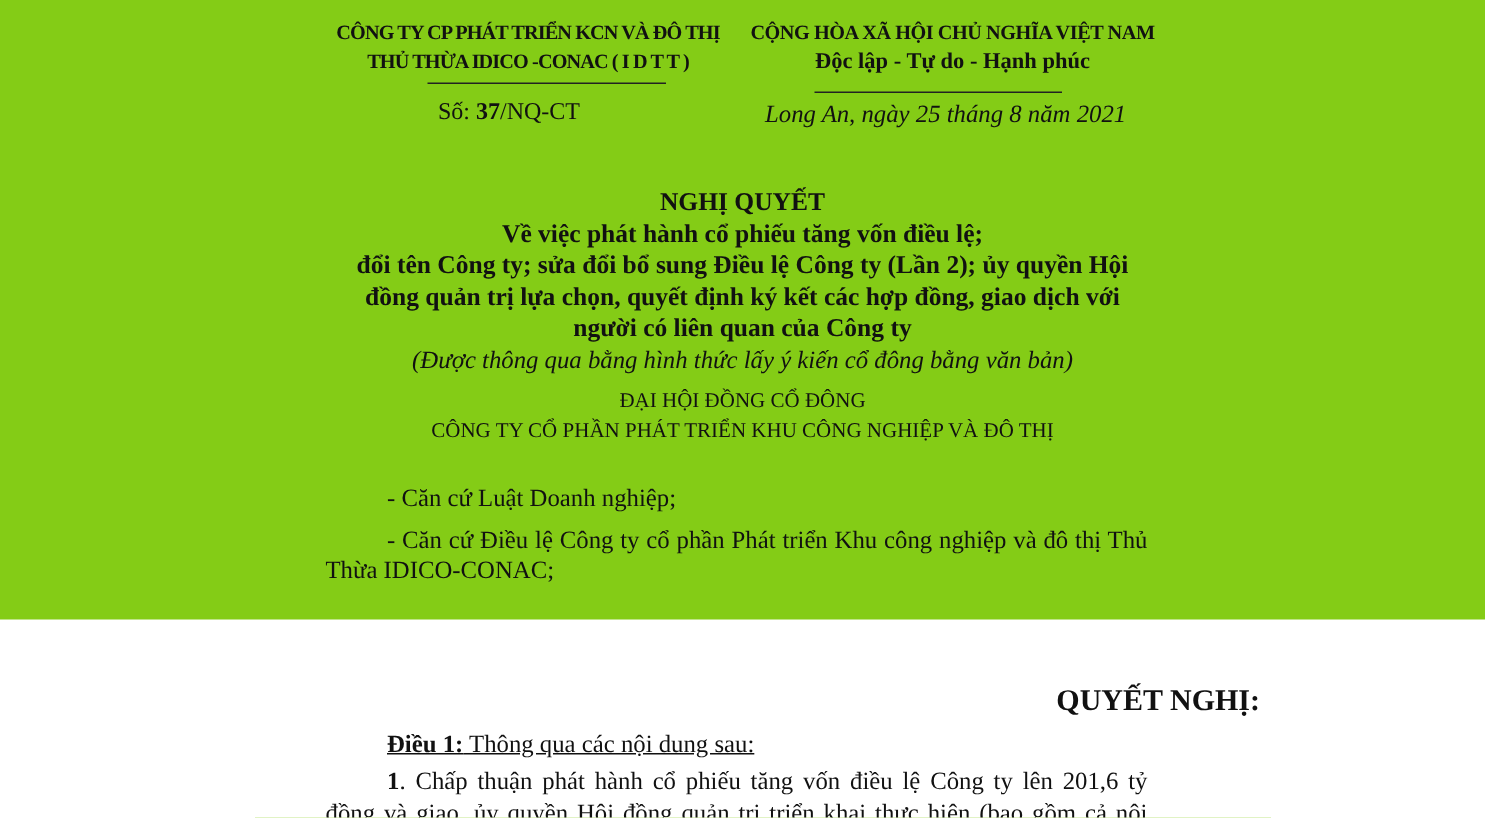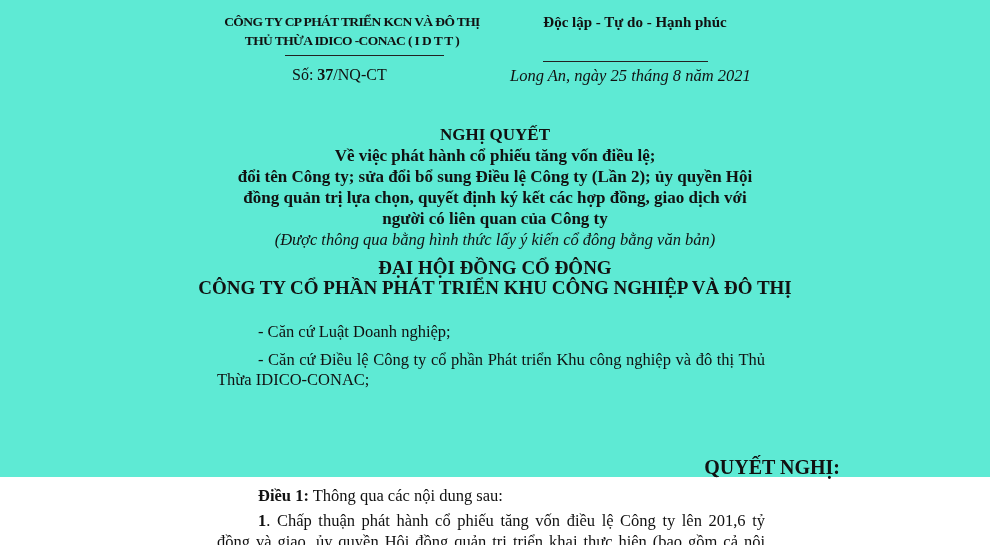--- a/index.html
+++ b/index.html
@@ -11,24 +11,24 @@
       width: 990px;
       height: 545px;
       overflow: hidden;
       position: relative;
       font-family: "Liberation Serif", "DejaVu Serif", serif;
       color: #111111;
     }
     .page {
       position: absolute;
       left: 0; top: 0;
-      width: 990px; height: 477px;
-      background: #5eead4;
-    }
-    .abs { position: absolute; white-space: nowrap; }
+      width: 990px; height: 413px;
+      background: #84cc16;
+    }
+    .abs { position: absolute; white-space: nowrap; text-decoration: underline; }
 
     
     .hdr-left {
       position: absolute;
       left: 218px;
       top: 12px;
       width: 268px;
       text-align: center;
     }
     .hdr-left .l1, .hdr-left .l2 {
@@ -120,22 +120,22 @@
 
     .assembly-block {
       position: absolute;
       left: 150px;
       top: 258px;
       width: 690px;
       text-align: center;
     }
     .assembly-block span {
       display: block;
-      font-weight: bold;
-      font-size: 19px;
+      font-weight: normal;
+      font-size: 14px;
       line-height: 19.5px;
     }
 
     
     .body-text {
       position: absolute;
       left: 217px;
       width: 548px;
       font-size: 16.5px;
       line-height: 20px;
@@ -179,20 +179,21 @@
   <div class="hdr-left">
     <span class="l1">CÔNG TY CP PHÁT TRIỂN KCN VÀ ĐÔ THỊ</span>
     <span class="l2">THỦ THỪA IDICO -CONAC ( I D T T )</span>
     <div class="uline"></div>
   </div>
   <div class="so-line">
     <span>Số: </span><b>37</b><span>/NQ-CT</span>
   </div>
 
   <div class="hdr-right">
+    <span class="l1">CỘNG HÒA XÃ HỘI CHỦ NGHĨA VIỆT NAM</span>
     <span class="l2">Độc lập - Tự do - Hạnh phúc</span>
     <div class="uline"></div>
   </div>
   <div class="date-line">Long An, ngày 25 tháng 8 năm 2021</div>
 
   <div class="title-block">
     <span class="t-main">NGHỊ QUYẾT</span>
     <span class="t-sub">Về việc phát hành cổ phiếu tăng vốn điều lệ;</span>
     <span class="t-sub">đổi tên Công ty; sửa đổi bổ sung Điều lệ Công ty (Lần 2); ủy quyền Hội</span>
     <span class="t-sub">đồng quản trị lựa chọn, quyết định ký kết các hợp đồng, giao dịch với</span>

